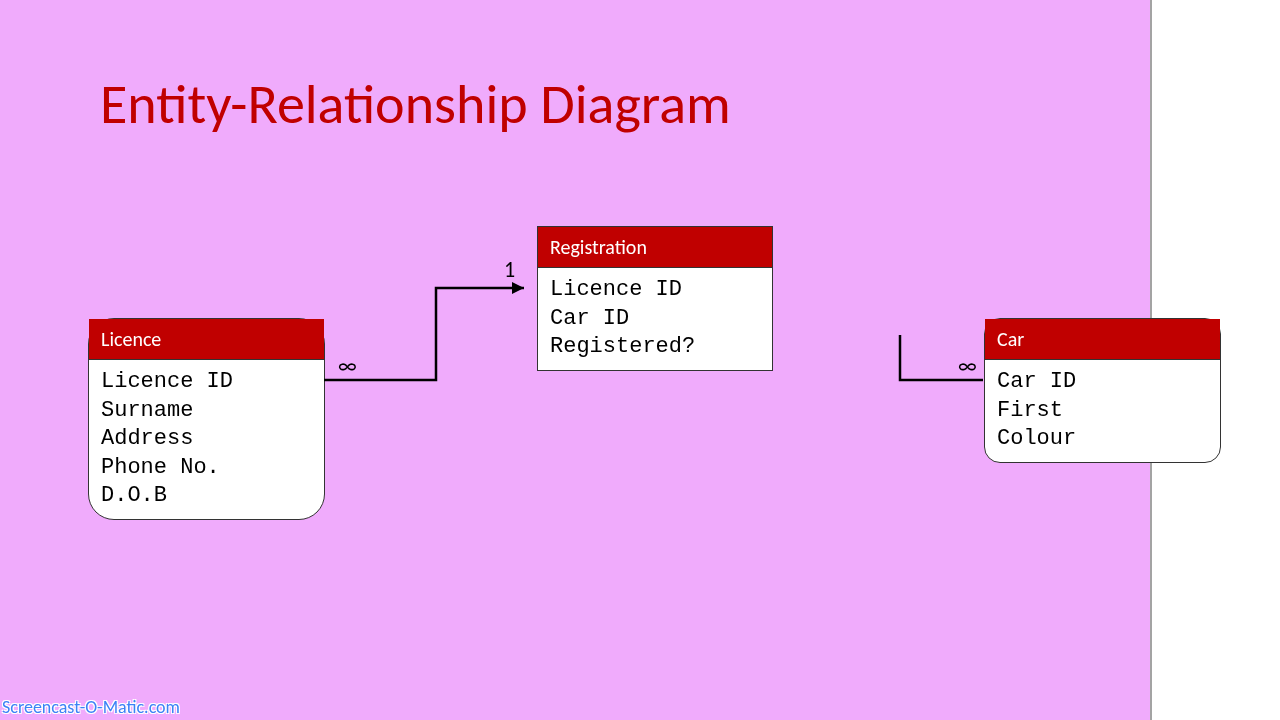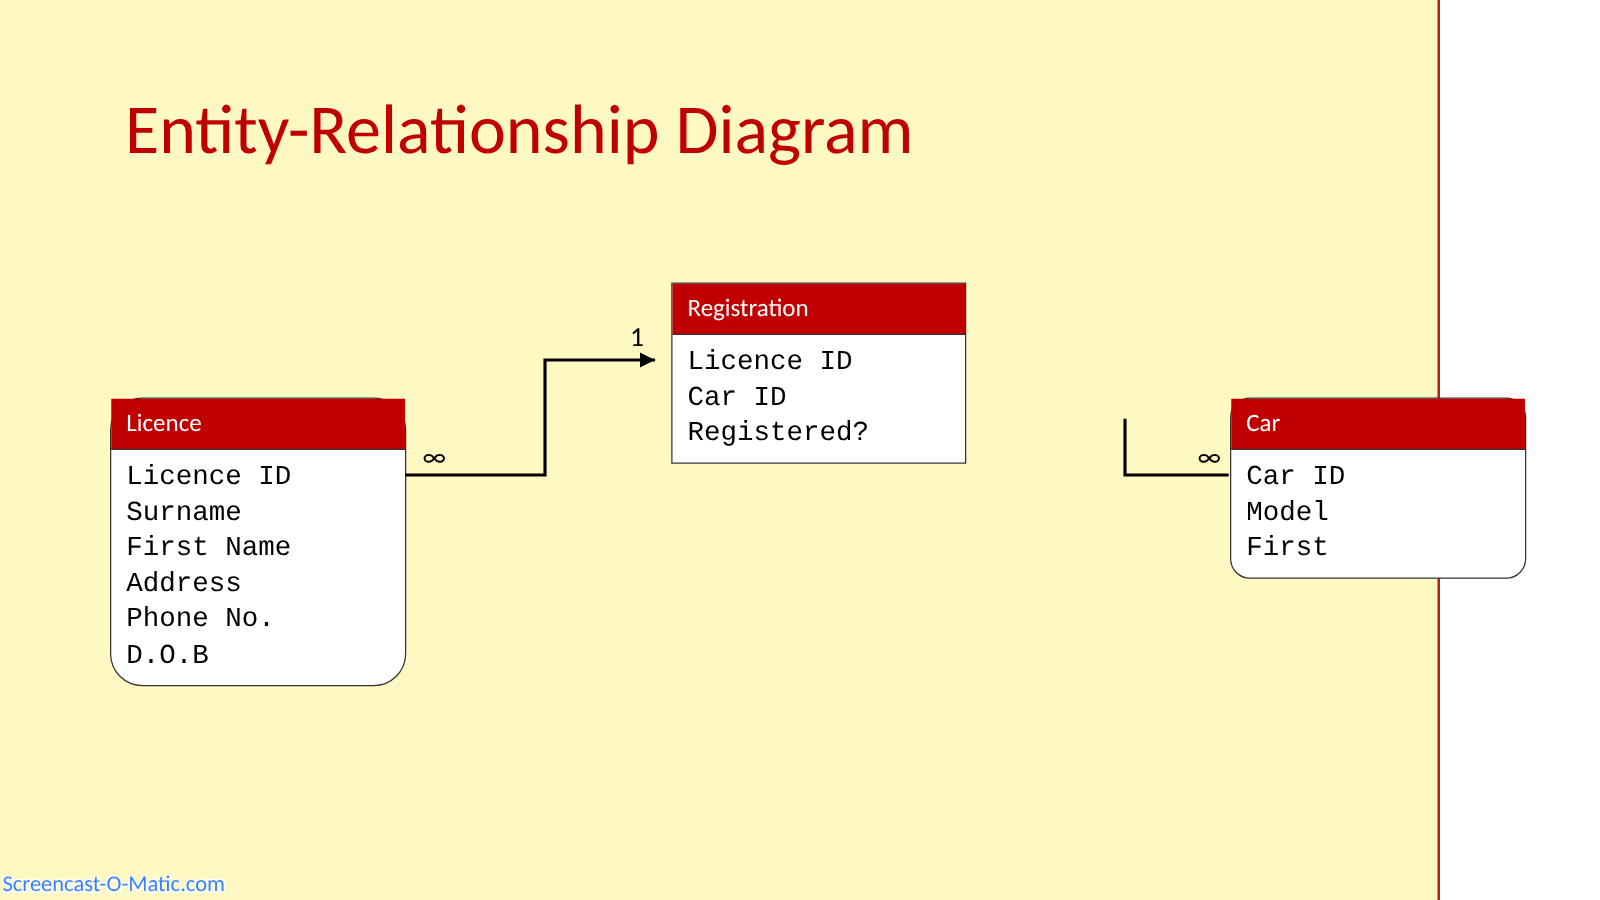--- a/index.html
+++ b/index.html
@@ -11,22 +11,22 @@
       background: #fff;
       position: relative;
       overflow: hidden;
     }
     .slide {
       position: absolute;
       left: 0;
       top: 0;
       width: 1150px;
       height: 720px;
-      background: #fef9c3;
-      border-right: 2px solid #b91c1c;
+      background: #f0abfc;
+      border-right: 2px solid #a3a3a3;
     }
     .title {
       position: absolute;
       left: 100px;
       top: 70px;
       font-size: 56px;
       color: #c00000;
       font-weight: 400;
     }
     .entity {
@@ -73,42 +73,41 @@
 <body>
 
 <div class="slide">
   <div class="title">Entity-Relationship Diagram</div>
 
   <div class="entity" style="left:88px; top:318px; width:235px;border-radius:26px;">
     <div class="entity-header">Licence</div>
     <div class="entity-body">
       <div class="entity-attr">Licence ID</div>
       <div class="entity-attr">Surname</div>
-      <div class="entity-attr">First Name</div>
       <div class="entity-attr">Address</div>
       <div class="entity-attr">Phone No.</div>
       <div class="entity-attr">D.O.B</div>
     </div>
   </div>
 
   <div class="entity" style="left:537px; top:226px; width:234px;">
     <div class="entity-header">Registration</div>
     <div class="entity-body">
       <div class="entity-attr">Licence ID</div>
       <div class="entity-attr">Car ID</div>
       <div class="entity-attr">Registered?</div>
     </div>
   </div>
 
   <div class="entity" style="left:984px; top:318px; width:235px;border-radius:16px;">
     <div class="entity-header">Car</div>
     <div class="entity-body">
       <div class="entity-attr">Car ID</div>
-      <div class="entity-attr">Model</div>
       <div class="entity-attr">First</div>
+      <div class="entity-attr">Colour</div>
     </div>
   </div>
 
   <svg class="connector" style="left:324px; top:280px; width:215px; height:110px;">
     <path d="M 0 100 L 112 100 L 112 8 L 200 8" stroke="#000" stroke-width="2.5" fill="none"></path>
     <path d="M 200 8 L 188 2 L 188 14 Z" fill="#000"></path>
   </svg>
 
   <svg class="connector" style="left:895px; top:335px; width:90px; height:50px;">
     <path d="M 88 45 L 5 45 L 5 0" stroke="#000" stroke-width="2.5" fill="none"></path>

